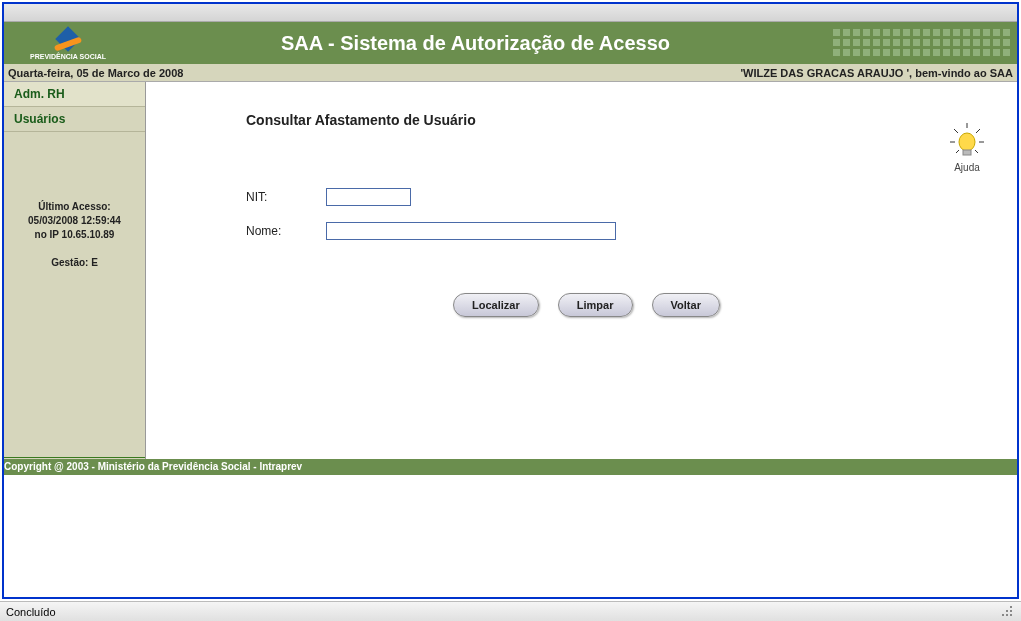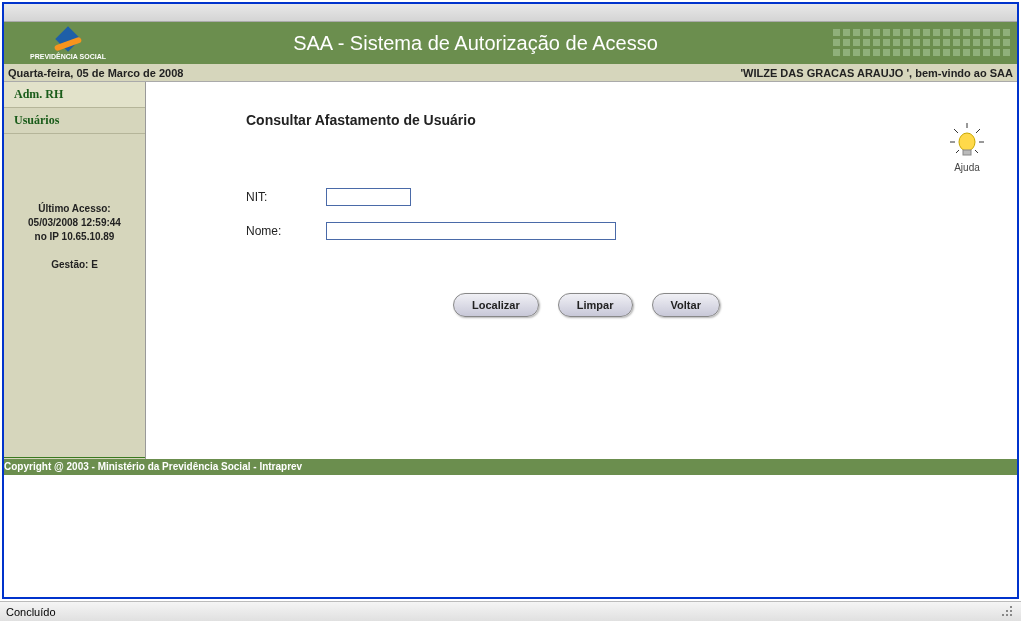--- a/index.html
+++ b/index.html
@@ -69,21 +69,21 @@
       font-size: 7px;
       color: #fff;
       font-weight: bold;
       margin-top: 2px;
     }
     .header-title {
       flex: 1;
       text-align: center;
       color: #fff;
       font-size: 20px;
-      font-weight: normal;
+      font-weight: bold;
     }
     .header-dots {
       width: 190px;
       height: 42px;
       display: grid;
       grid-template-columns: repeat(18, 1fr);
       grid-template-rows: repeat(3, 1fr);
       gap: 2px;
       padding: 7px 6px;
     }
@@ -117,21 +117,20 @@
       flex-direction: column;
     }
     .sidebar-item {
       padding: 5px 10px;
       color: #1a5c1a;
       font-weight: bold;
       font-size: 12px;
       border-bottom: 1px solid #b5b599;
       cursor: pointer;
       background: #e2e2ca;
-      font-family: Liberation Serif, serif;
     }
     .sidebar-item.active {
       background: #d6d6bc;
     }
     .sidebar-spacer {
       flex: 0 0 60px;
     }
     .sidebar-info {
       text-align: center;
       font-size: 10px;

